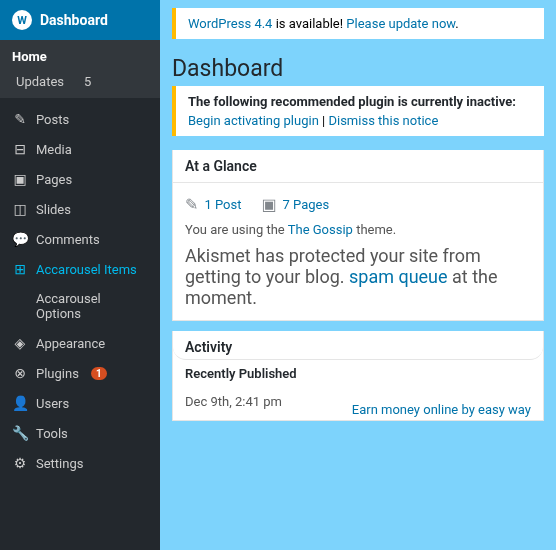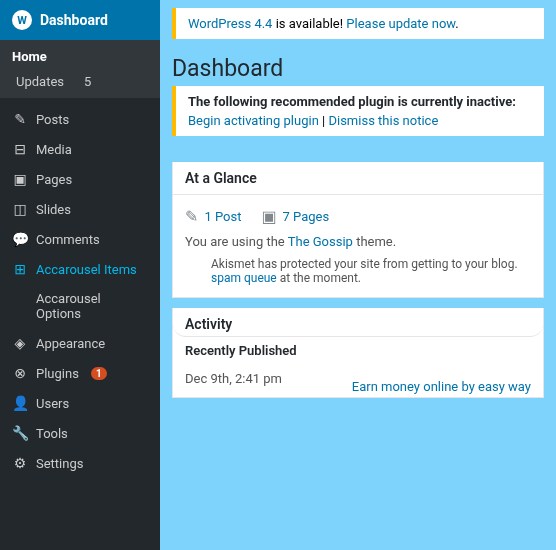--- a/index.html
+++ b/index.html
@@ -124,21 +124,21 @@
       font-size: 23px;
       font-weight: 400;
       color: #23282d;
       padding: 8px 12px 4px;
     }
 
     .plugin-notice {
       background: #fff;
       border-left: 4px solid #ffba00;
       padding: 8px 12px;
-      margin: 0 12px 26px;
+      margin: 0 12px 14px;
       font-size: 13px;
     }
 
     .plugin-notice p {
       font-weight: bold;
       margin-bottom: 4px;
       color: #23282d;
     }
 
     .plugin-notice a {
@@ -197,23 +197,22 @@
       color: #555;
     }
 
     .theme-line a {
       color: #0073aa;
       text-decoration: none;
     }
 
     .spam-line {
       padding: 4px 0;
-      font-size: 12px;
+      font-size: 18px;
       color: #555;
-      margin-left: 26px;
     }
 
     .spam-line a {
       color: #0073aa;
       text-decoration: none;
     }
 
     .activity-header {
       font-size: 14px;
       font-weight: 600;

